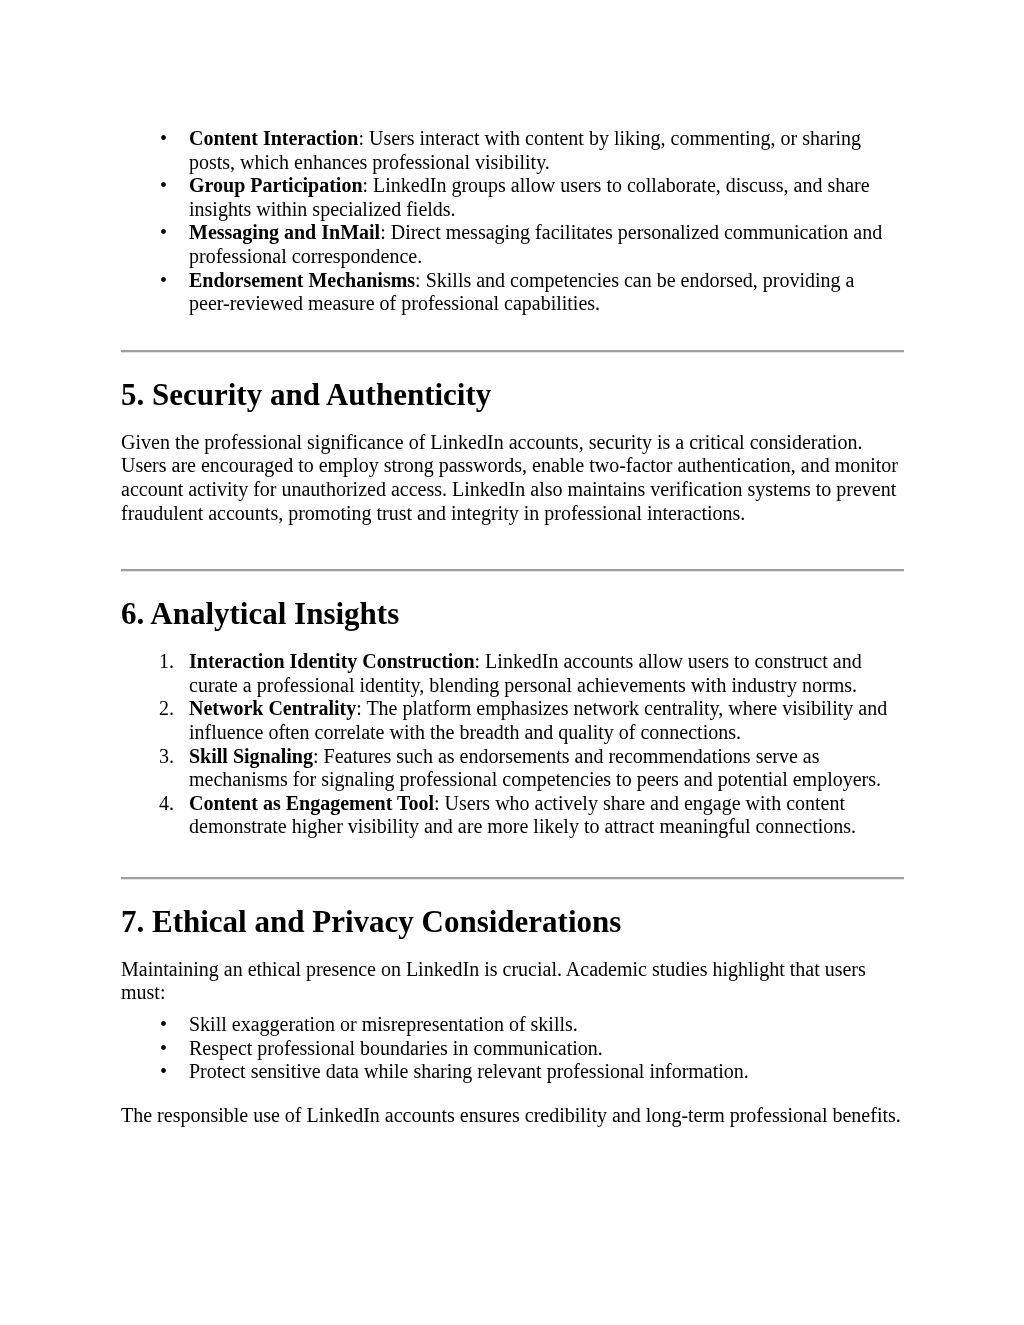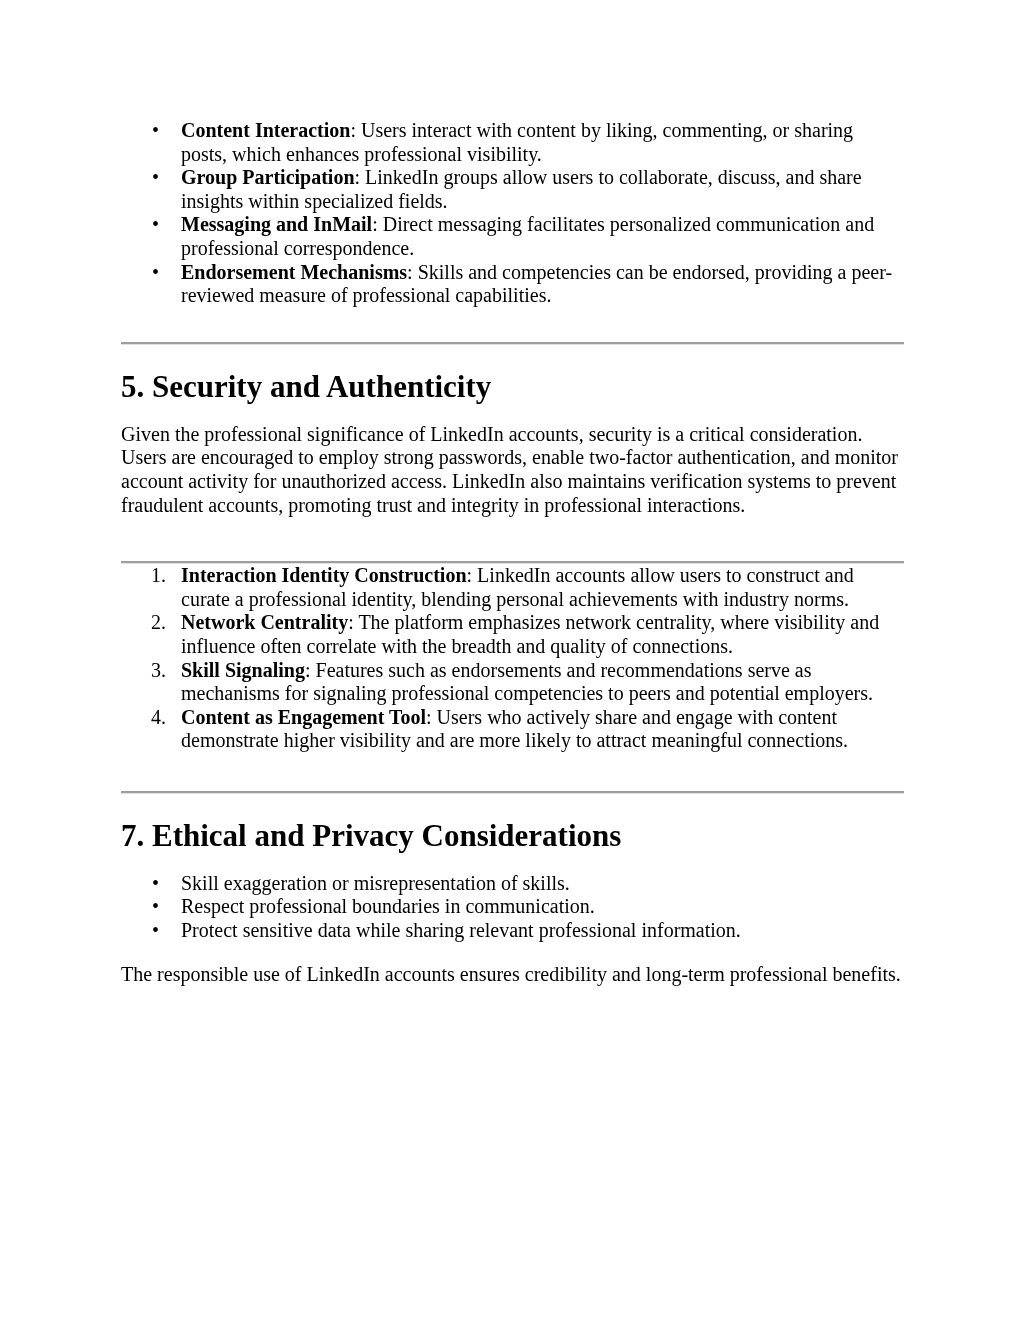--- a/index.html
+++ b/index.html
@@ -37,21 +37,21 @@
     border: none;
     height: 3px;
     width: 100%;
     margin: 34px 0 0 0;
     background: linear-gradient(#9e9e9e 0, #9e9e9e 2px, #e2e2e2 2px, #e2e2e2 3px);
   }
   hr.hr-2 { margin-top: 44px; }
   hr.hr-3 { margin-top: 38px; }
   ul.doc-list, ol.doc-list {
     list-style: none;
-    margin: 0;
+    margin: 8px;
     padding: 0 0 0 60px;
   }
   ol.doc-list { counter-reset: item; }
   ul.doc-list > li, ol.doc-list > li {
     position: relative;
   }
   ul.doc-list > li::before {
     content: "\2022";
     position: absolute;
     left: -29px;
@@ -82,31 +82,33 @@
       <li><b>Endorsement Mechanisms</b><span>: Skills and competencies can be endorsed, providing a peer-reviewed measure of professional capabilities.</span></li>
     </ul>
 
     <hr class="hr-1">
 
     <h1>5. Security and Authenticity</h1>
     <p>Given the professional significance of LinkedIn accounts, security is a critical consideration. Users are encouraged to employ strong passwords, enable two-factor authentication, and monitor account activity for unauthorized access. LinkedIn also maintains verification systems to prevent fraudulent accounts, promoting trust and integrity in professional interactions.</p>
 
     <hr class="hr-2">
 
+    <h1>6. Analytical Insights</h1>
 
     <ol class="doc-list mt-intro">
       <li><b>Interaction Identity Construction</b><span>: LinkedIn accounts allow users to construct and curate a professional identity, blending personal achievements with industry norms.</span></li>
       <li><b>Network Centrality</b><span>: The platform emphasizes network centrality, where visibility and influence often correlate with the breadth and quality of connections.</span></li>
       <li><b>Skill Signaling</b><span>: Features such as endorsements and recommendations serve as mechanisms for signaling professional competencies to peers and potential employers.</span></li>
       <li><b>Content as Engagement Tool</b><span>: Users who actively share and engage with content demonstrate higher visibility and are more likely to attract meaningful connections.</span></li>
     </ol>
 
     <hr class="hr-3">
 
     <h1>7. Ethical and Privacy Considerations</h1>
+    <p>Maintaining an ethical presence on LinkedIn is crucial. Academic studies highlight that users must:</p>
 
     <ul class="doc-list mt-bullets">
       <li><span>Skill exaggeration or misrepresentation of skills.</span></li>
       <li><span>Respect professional boundaries in communication.</span></li>
       <li><span>Protect sensitive data while sharing relevant professional information.</span></li>
     </ul>
 
     <p class="closing">The responsible use of LinkedIn accounts ensures credibility and long-term professional benefits.</p>
 
   </div>

